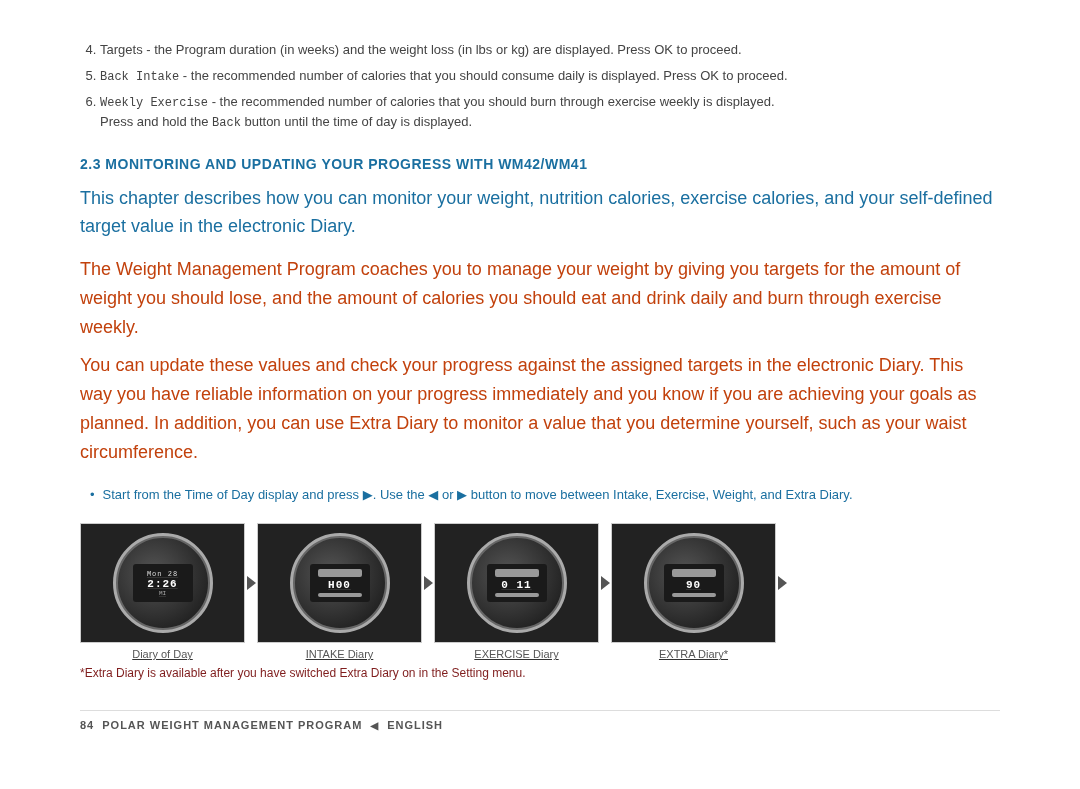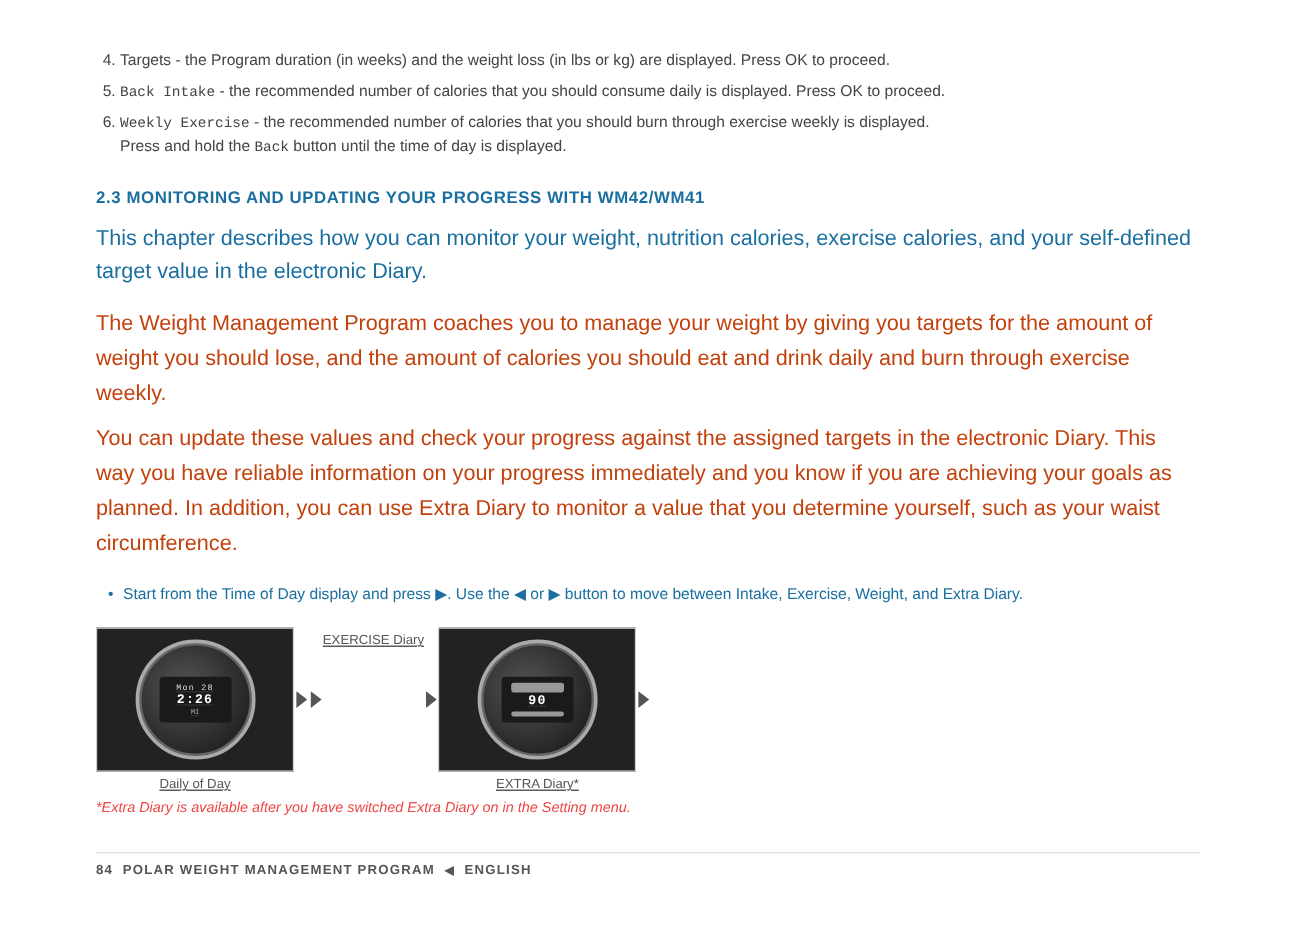--- a/index.html
+++ b/index.html
@@ -157,23 +157,22 @@
       width: 24px;
       height: 24px;
     }
     .diary-label {
       font-size: 11px;
       color: #555;
       margin-top: 5px;
       text-align: center;
     }
     .extra-note {
-      color: #ef4444;
+      color: #7f1d1d;
       font-size: 12px;
-      font-style: italic;
       margin-top: 4px;
       margin-bottom: 16px;
     }
     .footer-bar {
       display: flex;
       align-items: center;
       gap: 8px;
       margin-top: 30px;
       padding-top: 8px;
       border-top: 1px solid #ddd;
@@ -228,37 +227,58 @@
   <div class="diary-item">
     <div class="diary-image">
       <div class="diary-image-inner">
         <div class="watch-screen">
           <div class="watch-text-top">Mon 28</div>
           <div class="watch-text-main">2:26</div>
           <div class="watch-text-sub">MI</div>
         </div>
       </div>
     </div>
-    <div class="diary-label">Daily of Day</div>
+    <div class="diary-label">Diary of Day</div>
   </div>
 
   <div class="arrow-between">
     <svg class="arrow-svg" viewBox="0 0 24 24" fill="#555">
       <path d="M8 5l9 7-9 7V5z"></path>
     </svg>
   </div>
 
+  <div class="diary-item">
+    <div class="diary-image">
+      <div class="diary-image-inner">
+        <div class="watch-screen">
+          <div class="watch-bar"></div>
+          <div class="watch-text-main">H00</div>
+          <div class="watch-bar" style="height:4px;"></div>
+        </div>
+      </div>
+    </div>
+    <div class="diary-label">INTAKE Diary</div>
+  </div>
 
   <div class="arrow-between">
     <svg class="arrow-svg" viewBox="0 0 24 24" fill="#555">
       <path d="M8 5l9 7-9 7V5z"></path>
     </svg>
   </div>
 
   <div class="diary-item">
+    <div class="diary-image">
+      <div class="diary-image-inner">
+        <div class="watch-screen">
+          <div class="watch-bar"></div>
+          <div class="watch-text-main">0 11</div>
+          <div class="watch-bar" style="height:4px;"></div>
+        </div>
+      </div>
+    </div>
     <div class="diary-label">EXERCISE Diary</div>
   </div>
 
   <div class="arrow-between">
     <svg class="arrow-svg" viewBox="0 0 24 24" fill="#555">
       <path d="M8 5l9 7-9 7V5z"></path>
     </svg>
   </div>
 
   <div class="diary-item">

